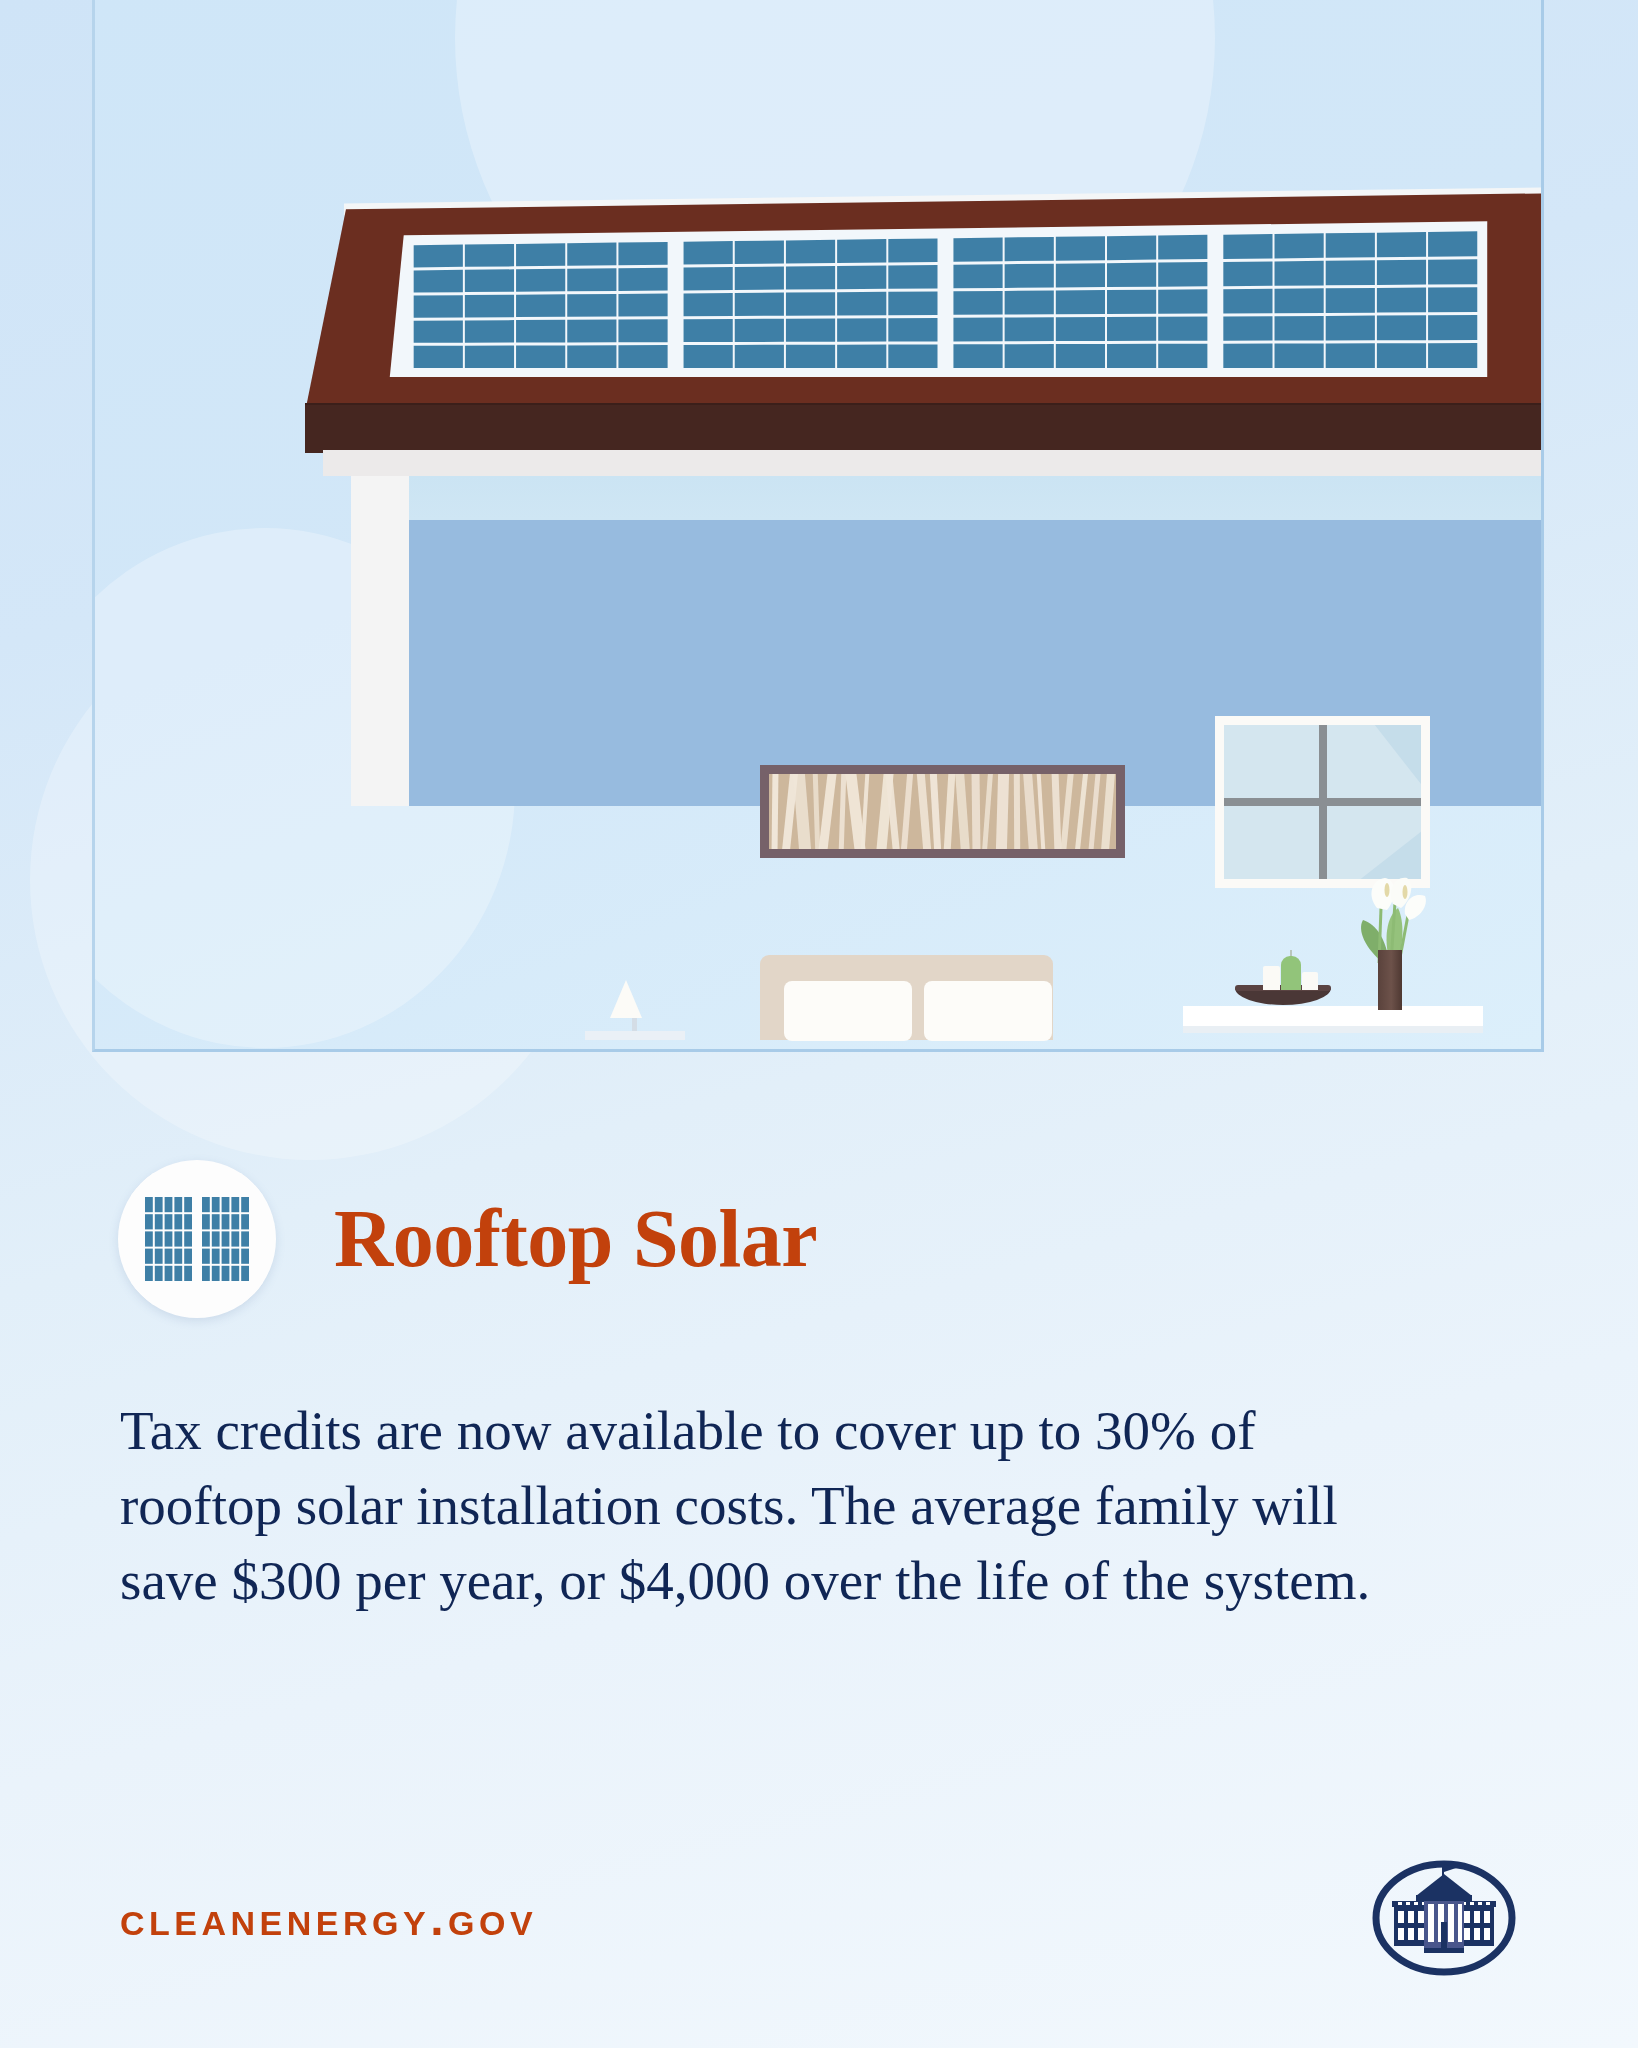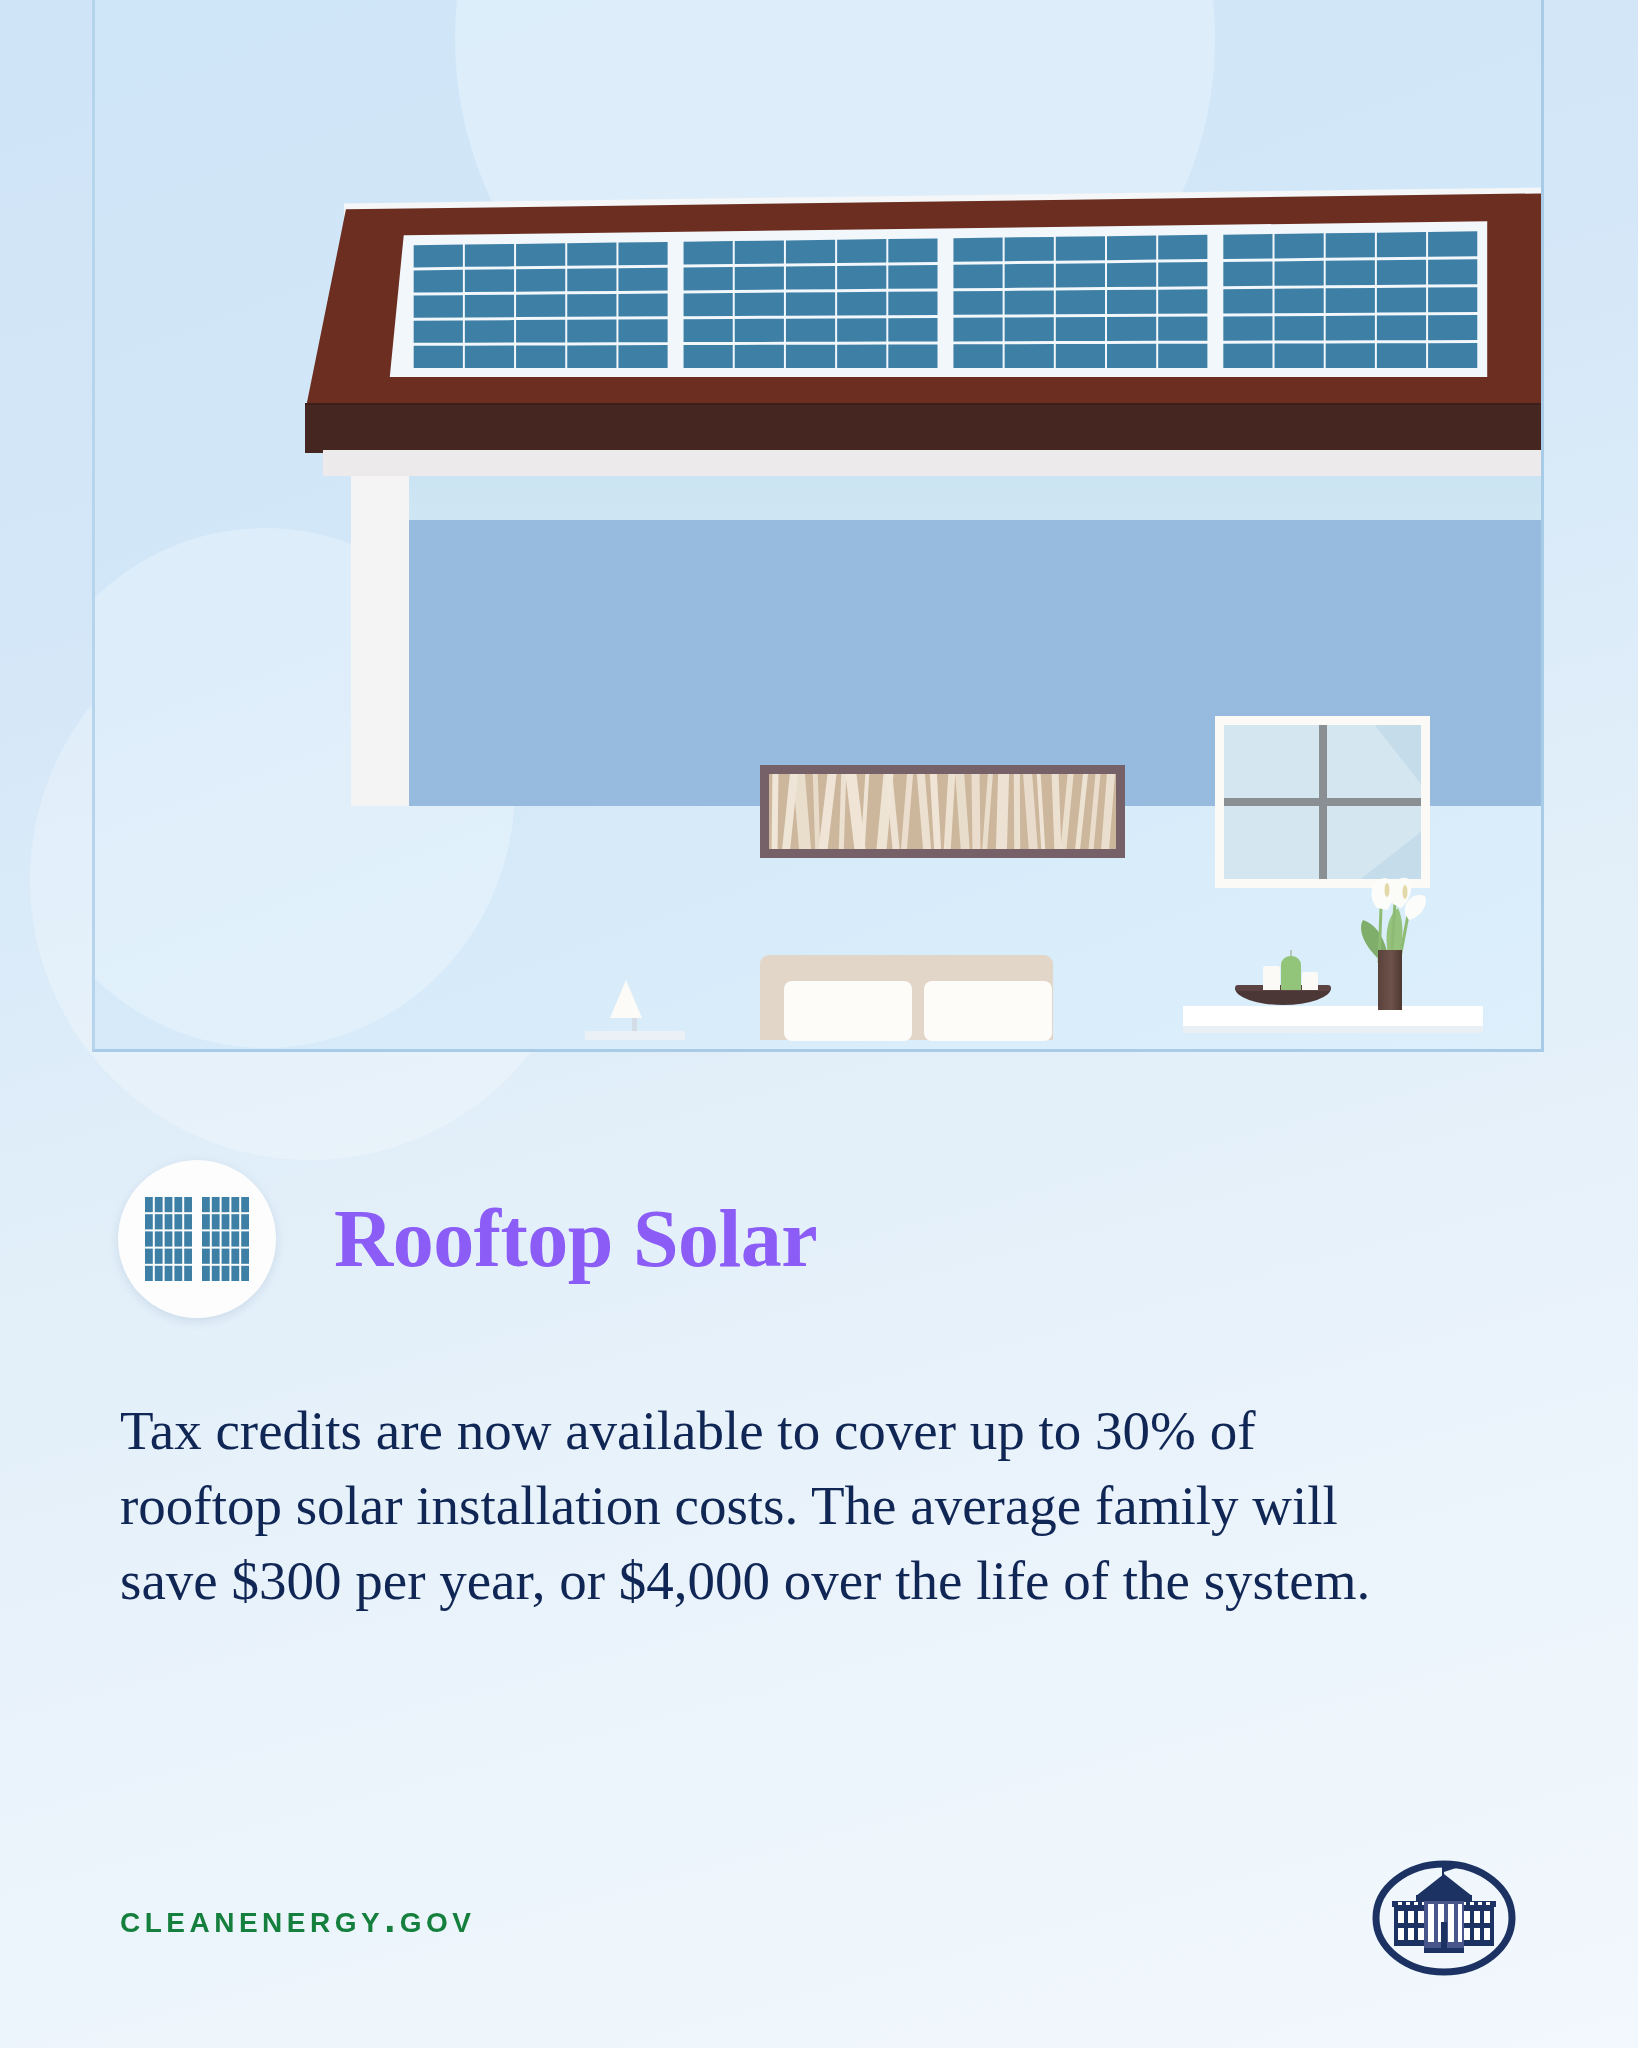--- a/index.html
+++ b/index.html
@@ -201,21 +201,21 @@
     background: #fdfdfd;
     box-shadow: 0 3px 10px rgba(100,130,170,0.18);
     display: flex; align-items: center; justify-content: center;
     overflow: hidden;
     flex: 0 0 auto;
   }
 
   .page-title {
     font-size: 82px;
     font-weight: bold;
-    color: #8b5cf6;
+    color: #c2410c;
     letter-spacing: -0.5px;
     margin-left: 58px;
     line-height: 1;
   }
 
   .body-copy {
     margin-top: 76px;
     padding-left: 120px;
     padding-right: 260px;
     font-size: 55px;
@@ -224,23 +224,23 @@
   }
 
   
   .footer {
     position: absolute; left: 0; bottom: 64px; width: 100%;
     display: flex; align-items: center; justify-content: space-between;
     padding: 0 118px 0 120px;
   }
   .site-url {
     font-family: "Liberation Sans", "DejaVu Sans", sans-serif;
-    font-size: 40px;
+    font-size: 48px;
     font-weight: bold;
-    color: #15803d;
+    color: #c2410c;
     letter-spacing: 4.5px;
     font-variant: small-caps;
     text-transform: lowercase;
   }
   .wh-seal { width: 152px; height: 132px; flex: 0 0 auto; }
 </style>
 </head>
 <body>
 
 <div class="bg-deco bg-deco-1"></div>

